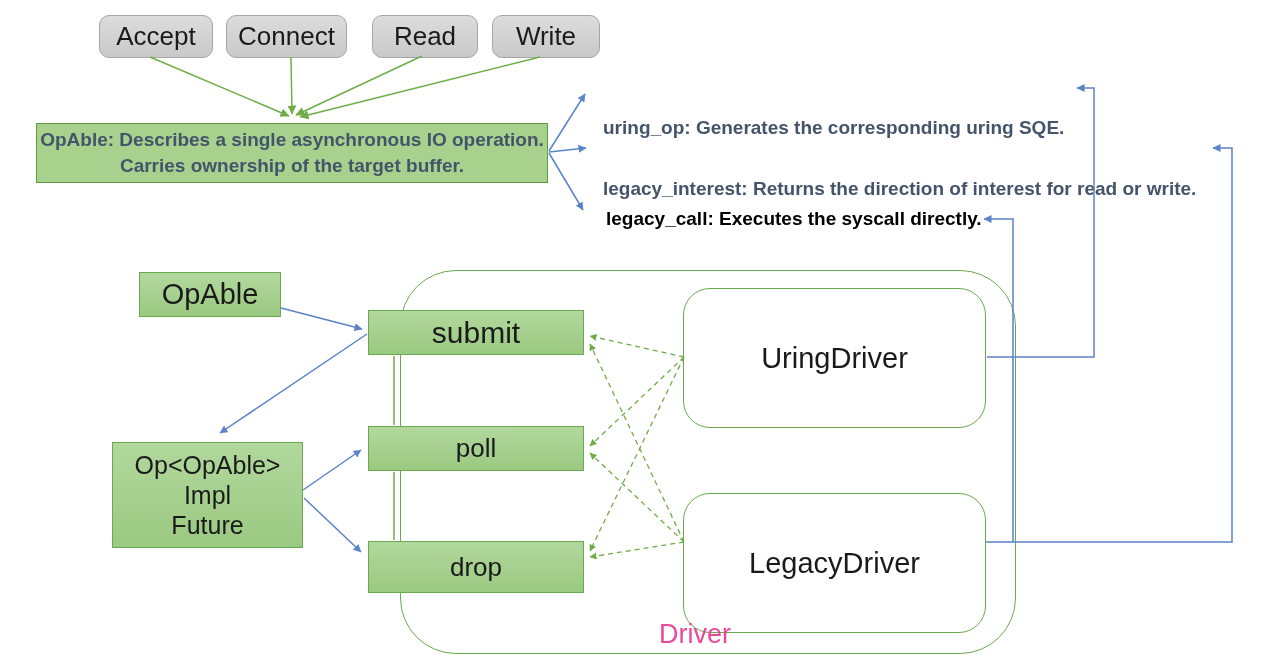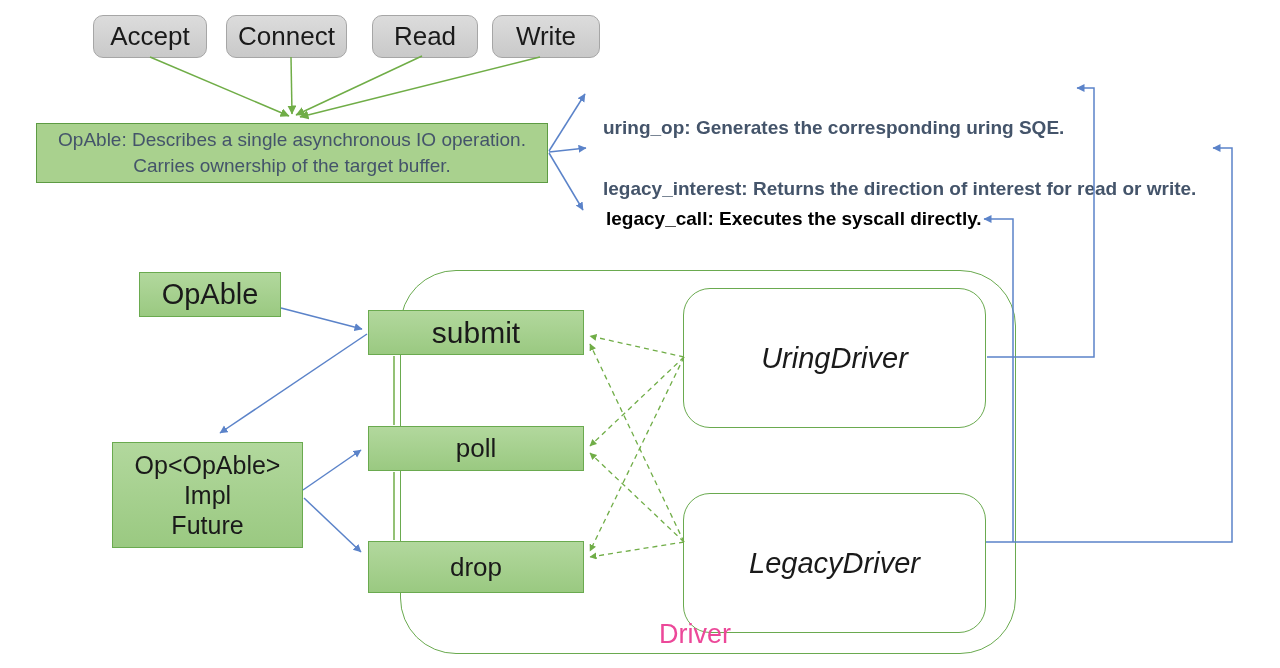--- a/index.html
+++ b/index.html
@@ -21,51 +21,51 @@
     position:absolute;box-sizing:border-box;
     background:linear-gradient(#b2d89d,#9ac981);
     border:1px solid #6aaa4f;
     display:flex;align-items:center;justify-content:center;
     color:#1a1a1a;z-index:2;
   }
   .note-box{
     position:absolute;left:36px;top:123px;width:512px;height:60px;box-sizing:border-box;
     background:#a9d18e;border:1.5px solid #5d9b43;
     display:flex;flex-direction:column;align-items:center;justify-content:center;
-    color:#44546a;font-weight:400;font-size:19px;line-height:1.35;text-align:center;z-index:2;
+    color:#44546a;font-weight:700;font-size:19px;line-height:1.35;text-align:center;z-index:2;
   }
   .annotation{
     position:absolute;transform:translateY(-50%);
     font-size:19px;font-weight:600;white-space:nowrap;z-index:2;
   }
   .ann-navy{color:#44546a;margin-top:40px;}
   .ann-black{color:#000000;}
   
   .driver-container{
     position:absolute;left:400px;top:270px;width:616px;height:384px;box-sizing:border-box;
     border:1.7px solid #6aaa4f;border-radius:56px;background:transparent;z-index:1;
   }
   .driver-box{
     position:absolute;box-sizing:border-box;left:683px;width:303px;height:140px;
     background:#ffffff;border:1.7px solid #6aaa4f;border-radius:27px;
     display:flex;align-items:center;justify-content:center;
-    font-size:29px;color:#1a1a1a;z-index:2;font-style:italic;
+    font-size:29px;color:#1a1a1a;z-index:2;
   }
   .driver-label{
     position:absolute;left:630px;top:617px;width:130px;height:34px;
     display:flex;align-items:center;justify-content:center;
     font-size:27px;color:#ec4899;z-index:2;
   }
   .impl-lines{display:flex;flex-direction:column;align-items:center;justify-content:center;line-height:30px;}
   svg.wires{z-index:3;pointer-events:none;}
 </style>
 </head>
 <body>
 
-<div class="op-btn" style="left:93px;width:114px;">
+<div class="op-btn" style="left:99px;width:114px;">
     <span>Accept</span>
   </div>
 <div class="op-btn" style="left:226px;width:121px;">
     <span>Connect</span>
   </div>
 <div class="op-btn" style="left:372px;width:106px;">
     <span>Read</span>
   </div>
 <div class="op-btn" style="left:492px;width:108px;">
     <span>Write</span>

